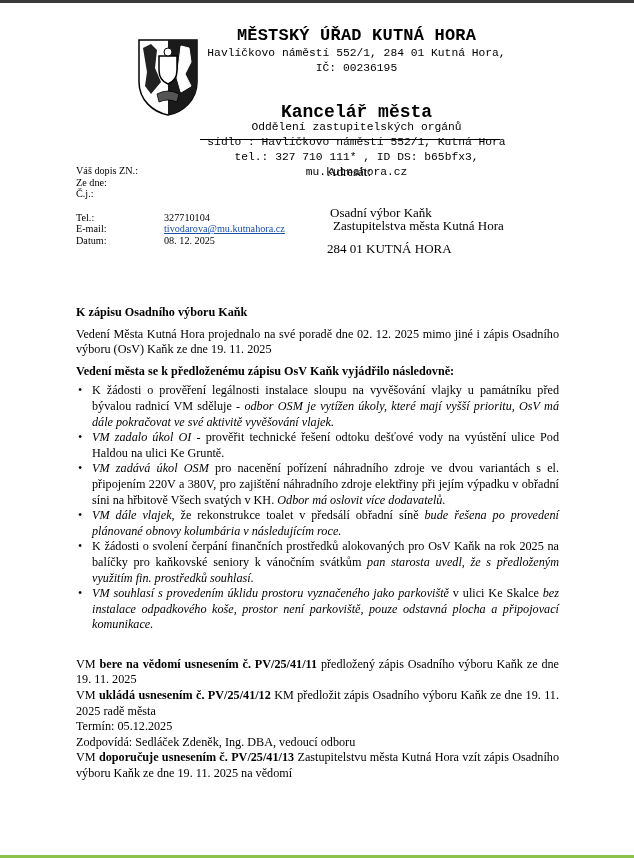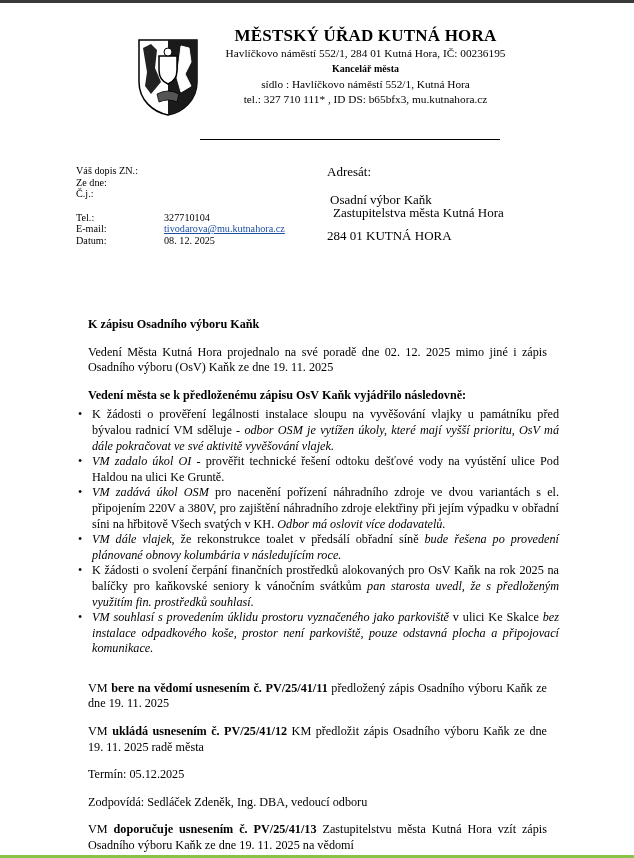--- a/index.html
+++ b/index.html
@@ -6,38 +6,38 @@
     body {
       width: 634px; height: 858px; position: relative; overflow: hidden;
       background: #ffffff; color: #000;
       font-family: "Liberation Serif", serif;
     }
     .topbar { position: absolute; left: 0; top: 0; width: 634px; height: 3px; background: #3a3a3a; }
     .bottombar { position: absolute; left: 0; bottom: 0; width: 634px; height: 3px; background: #8bc34a; }
 
     .crest { position: absolute; left: 137px; top: 38px; width: 62px; height: 78px; }
 
-    .header { position: absolute; left: 213px; top: 26px; width: 305px; text-align: center; font-size: 11.3px; line-height: 15px; }
+    .header { position: absolute; left: 204px; top: 26px; width: 305px; text-align: center; font-size: 11.3px; line-height: 15px; font-family: Liberation Mono, monospace; }
     .header .org { font-size: 17px; font-weight: bold; line-height: 20px; letter-spacing: 0.2px; }
-    .header .dept { font-size: 10px; font-weight: bold; line-height: 16px; }
+    .header .dept { font-size: 18px; font-weight: bold; line-height: 16px; margin-top: 28px; }
     .hr { position: absolute; left: 200px; top: 139px; width: 300px; height: 1px; background: #000; }
 
     .meta { position: absolute; left: 76px; top: 165px; font-size: 10.2px; line-height: 11.6px; }
     .meta .row { display: flex; height: 11.6px; }
     .meta .k { width: 88px; }
     .meta .gap { height: 12px; }
     .meta a { color: #1a4fa3; text-decoration: underline; }
 
     .addr { position: absolute; left: 327px; top: 165px; font-size: 13px; line-height: 13px; }
-    .addr .l1 { margin-top: 15px; padding-left: 3px; }
+    .addr .l1 { margin-top: 28px; padding-left: 3px; }
     .addr .l2 { padding-left: 6px; }
     .addr .l3 { margin-top: 10px; }
 
     .body { position: absolute; left: 76px; top: 305px; width: 483px; font-size: 12.2px; line-height: 15.6px; }
-    .body p { margin: 12px; text-align: justify; }
+    .body p { margin: 0; text-align: justify; }
     .subject { font-weight: bold; margin-bottom: 6px !important; }
     .intro { margin-bottom: 6px !important; }
     .lead { font-weight: bold; margin-bottom: 4px !important; }
     ul { margin: 0; padding: 0; list-style: none; }
     li { position: relative; padding-left: 16px; text-align: justify; }
     li::before { content: "\2022"; position: absolute; left: 2px; top: 0; font-size: 12px; }
     .res { margin-top: 24px; }
     .right { text-align: right; }
     b { font-weight: bold; }
   </style>
@@ -53,20 +53,21 @@
   <path d="M44 8 L52 10 L54 24 L48 36 L54 48 L44 54 L40 40 L42 24 Z" fill="#fff" stroke="#fff" stroke-width="1"></path>
   <path d="M22 18 H40 V32 C40 40 36 44 31 46 C26 44 22 40 22 32 Z" fill="#fff" stroke="#000" stroke-width="1.5"></path>
   <circle cx="31" cy="14" r="4" fill="#fff" stroke="#000" stroke-width="1"></circle>
   <path d="M20 56 Q31 50 42 56 L40 64 Q31 60 22 64 Z" fill="#555" stroke="#000" stroke-width="0.8"></path>
 </svg>
 
 <div class="header">
   <div class="org">MĚSTSKÝ ÚŘAD KUTNÁ HORA</div>
   <div>Havlíčkovo náměstí 552/1, 284 01 Kutná Hora, IČ: 00236195</div>
   <div class="dept">Kancelář města</div>
+  <div>Oddělení zastupitelských orgánů</div>
   <div>sídlo : Havlíčkovo náměstí 552/1, Kutná Hora</div>
   <div>tel.:  327 710 111* , ID DS: b65bfx3, mu.kutnahora.cz</div>
 </div>
 <div class="hr"></div>
 
 <div class="meta">
   <div class="row">
       <span class="k">Váš dopis ZN.:</span>
     </div>
   <div class="row">

